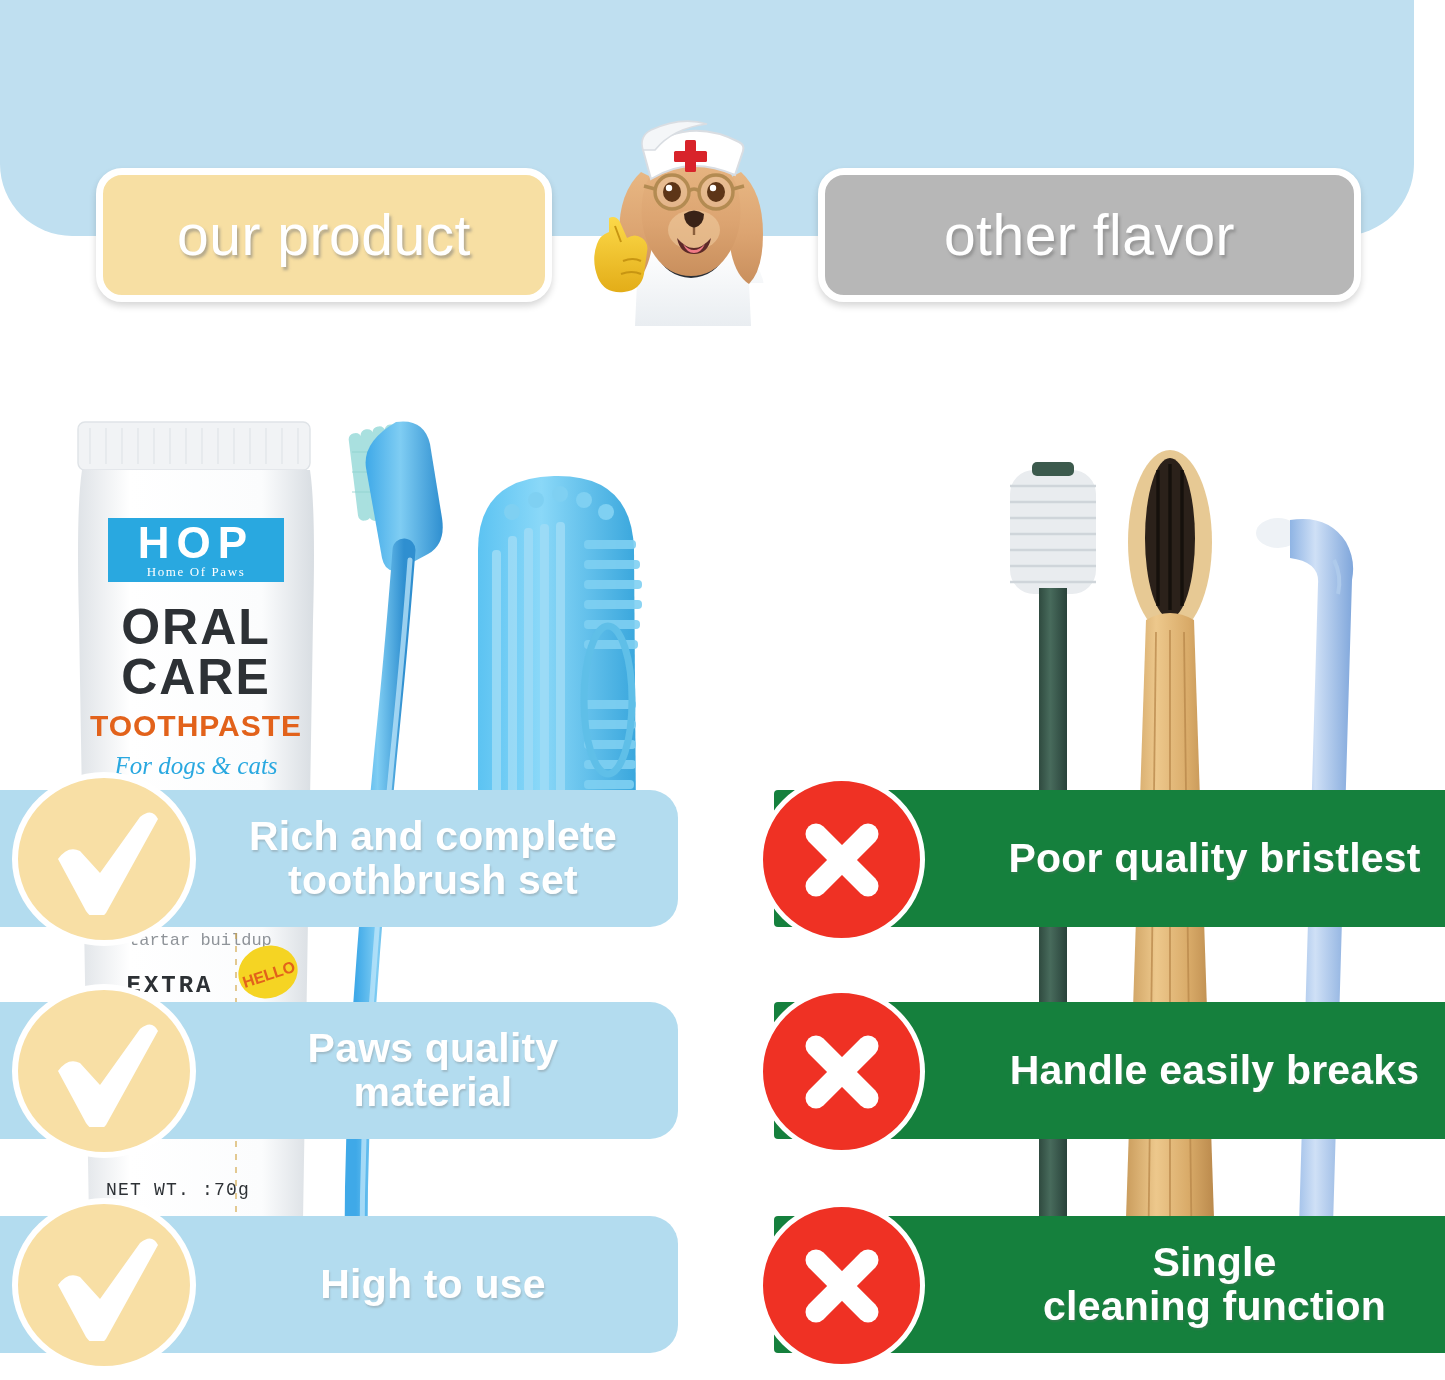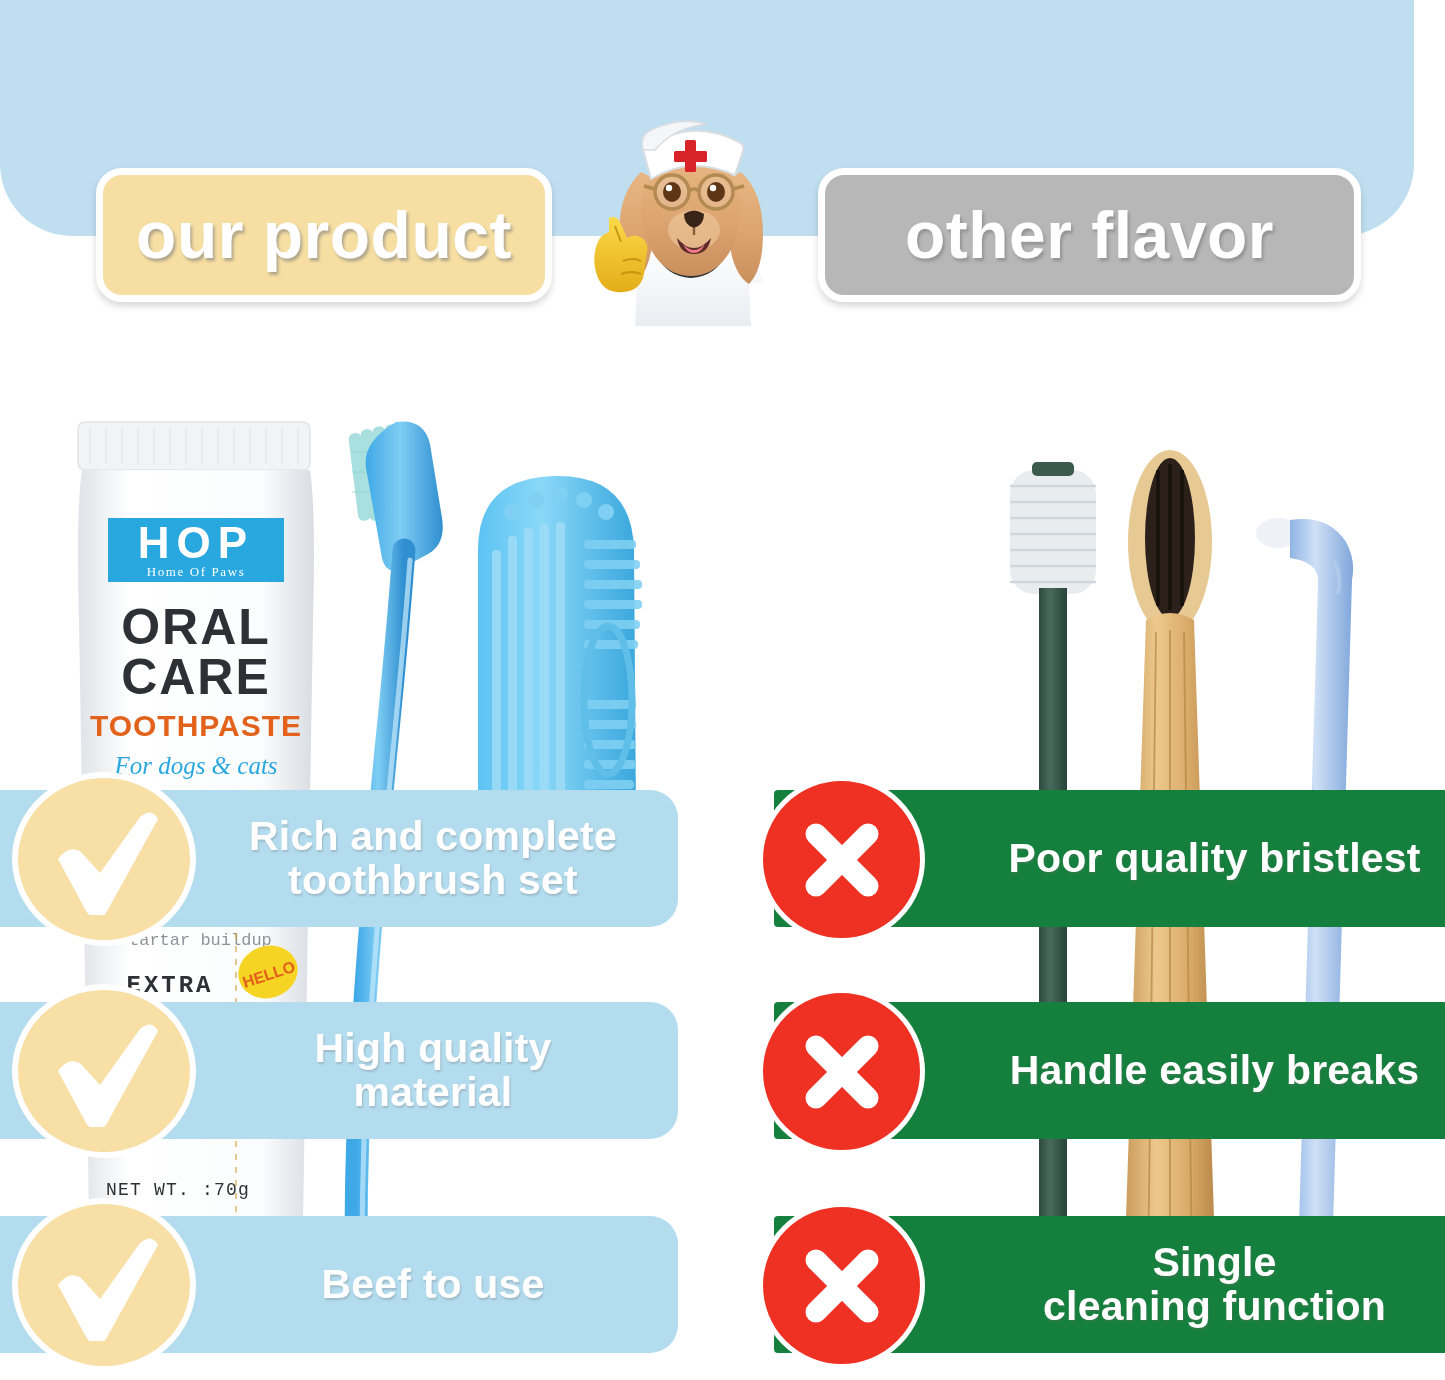--- a/index.html
+++ b/index.html
@@ -16,21 +16,21 @@
     border-bottom-left-radius:72px; border-bottom-right-radius:72px;
   }
   .header-pill {
     position:absolute; display:flex; align-items:center; justify-content:center;
     border-radius:26px; border:7px solid #fff;
     box-shadow:0 4px 7px rgba(0,0,0,.16);
   }
   #our-product-pill { left:96px; top:168px; width:456px; height:134px; background:#f7dfa3; }
   #other-product-pill { left:818px; top:168px; width:543px; height:134px; background:#b7b7b7; }
   .header-pill-label {
-    font-size:66px; font-weight:bold; color:#fff; letter-spacing:.5px;
+    font-size:57px; font-weight:normal; color:#fff; letter-spacing:.5px;
     text-shadow:2px 3px 3px rgba(120,120,120,.55);
     white-space:nowrap;
   }
 
   
   #mascot { position:absolute; left:573px; top:78px; width:236px; height:248px; z-index:6; }
 
   
   .photo-zone { position:absolute; }
   #our-photo   { left:60px;  top:400px; width:620px; height:880px; }
@@ -345,33 +345,33 @@
   </div>
   <div class="check-badge">
     <svg width="120" height="112" viewBox="0 0 120 112">
       <path d="M14 56 q10 -14 22 -8 l20 22 l40 -56 q12 -10 18 2 l-52 94 q-10 12 -20 -2 z" fill="#ffffff"></path>
     </svg>
   </div>
 </div>
 
 <div class="feature-row left" style="top:1002px;">
   <div class="bar left">
-    <span class="bar-text">High quality
+    <span class="bar-text">Paws quality
 material</span>
   </div>
   <div class="check-badge">
     <svg width="120" height="112" viewBox="0 0 120 112">
       <path d="M14 56 q10 -14 22 -8 l20 22 l40 -56 q12 -10 18 2 l-52 94 q-10 12 -20 -2 z" fill="#ffffff"></path>
     </svg>
   </div>
 </div>
 
 <div class="feature-row left" style="top:1216px;">
   <div class="bar left">
-    <span class="bar-text">Beef to use</span>
+    <span class="bar-text">High to use</span>
   </div>
   <div class="check-badge">
     <svg width="120" height="112" viewBox="0 0 120 112">
       <path d="M14 56 q10 -14 22 -8 l20 22 l40 -56 q12 -10 18 2 l-52 94 q-10 12 -20 -2 z" fill="#ffffff"></path>
     </svg>
   </div>
 </div>
 
 <div class="feature-row right" style="top:790px;">
   <div class="bar right">

